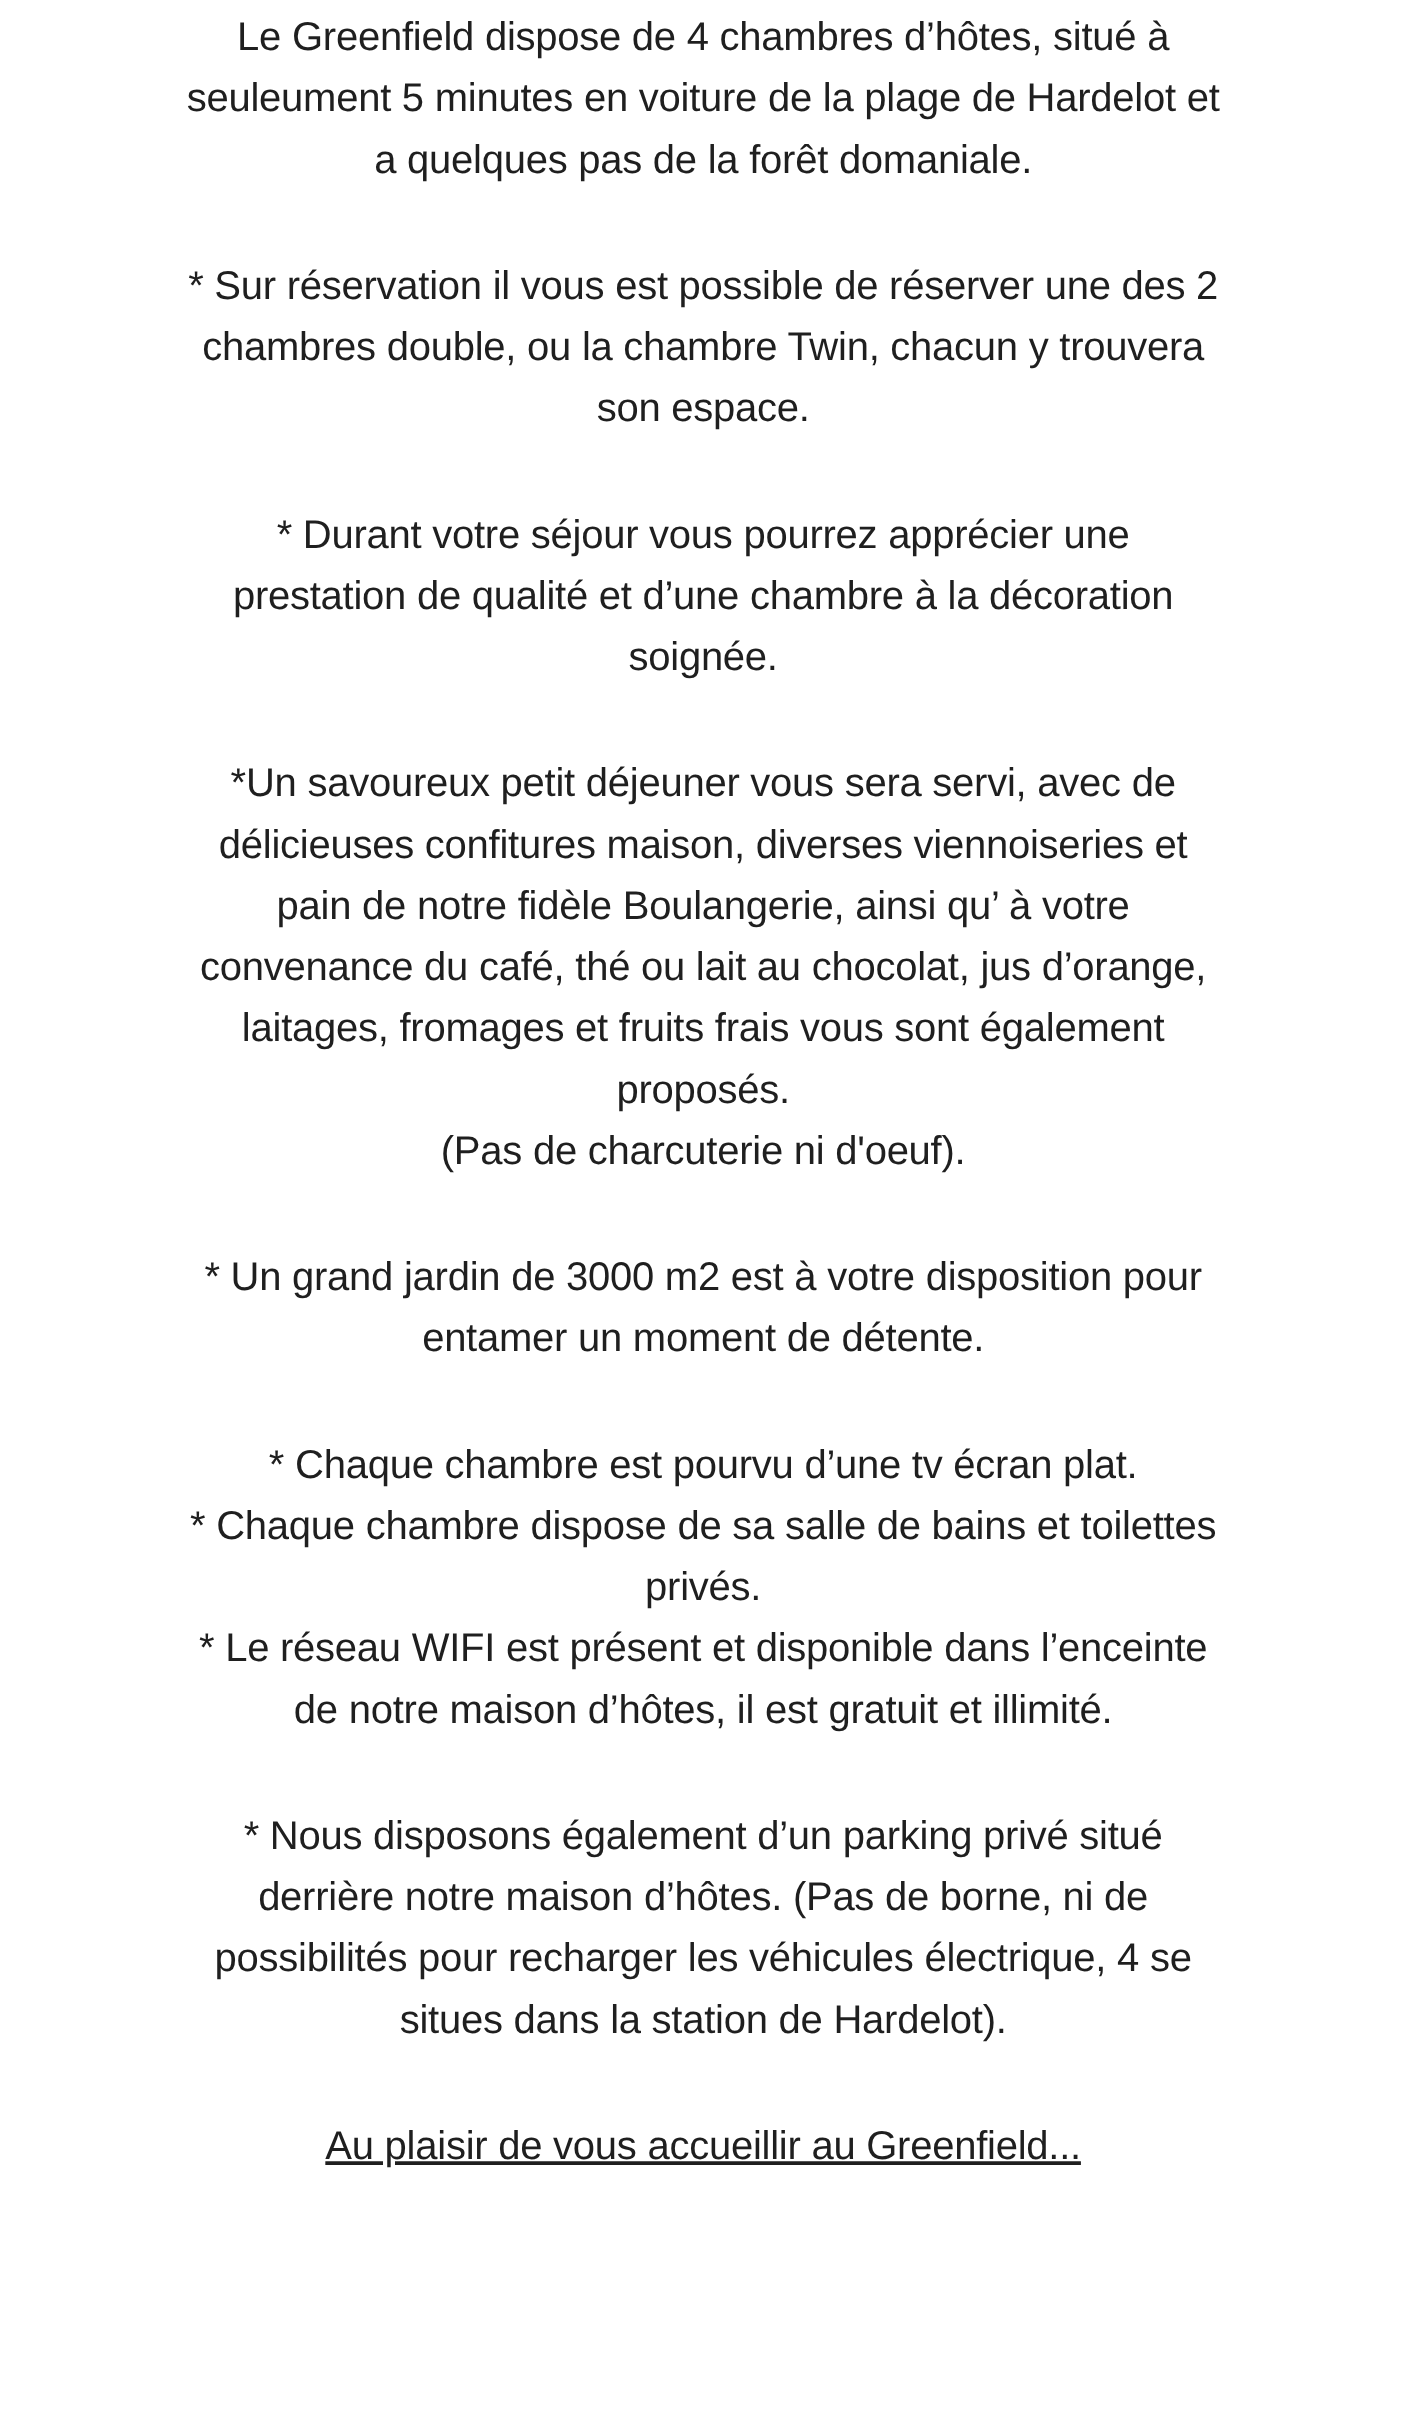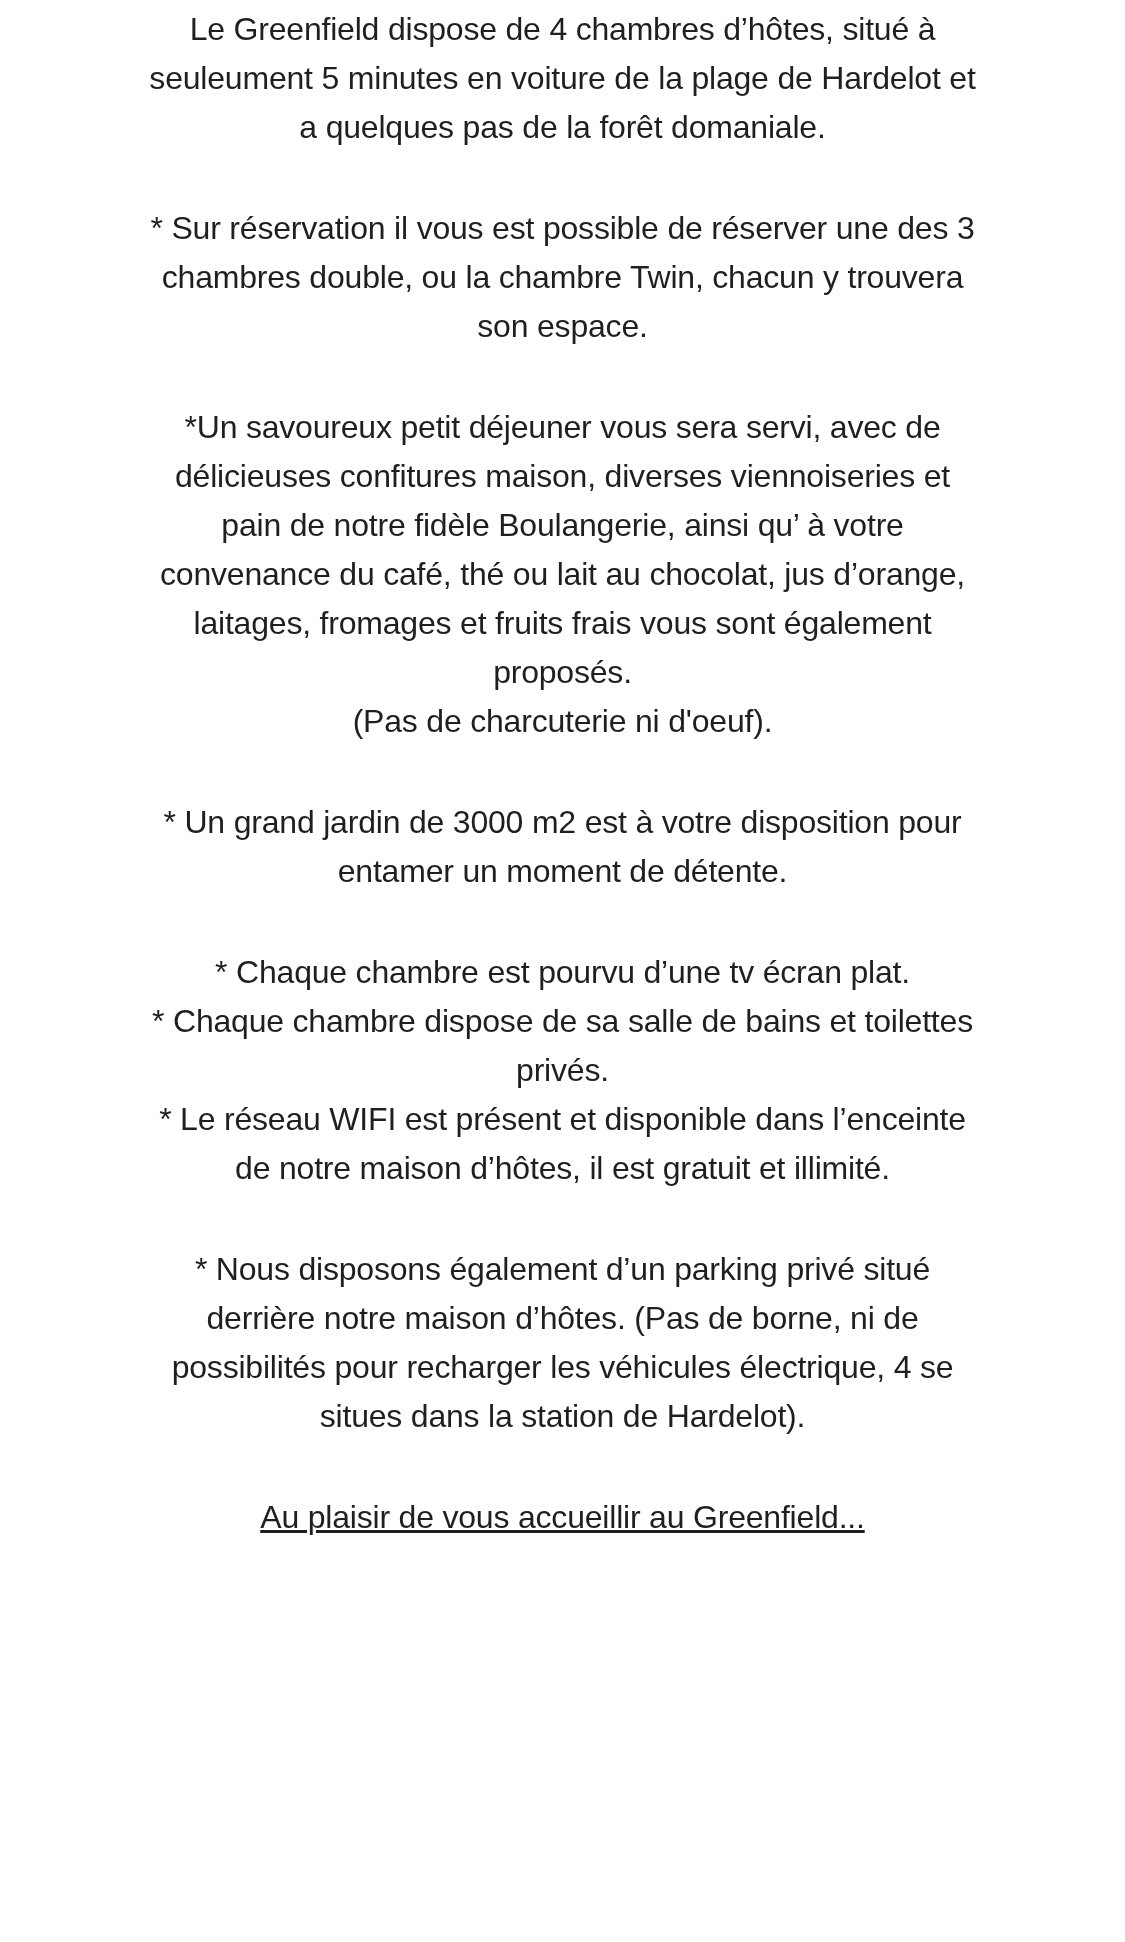--- a/index.html
+++ b/index.html
@@ -34,23 +34,26 @@
     text-decoration: underline;
   }
 </style>
 </head>
 <body>
 
 <main class="doc">
   <p class="para">Le Greenfield dispose de 4 chambres d’hôtes, situé à
 seuleument 5 minutes en voiture de la plage de Hardelot et
 a quelques pas de la forêt domaniale.</p>
-  <p class="para">* Sur réservation il vous est possible de réserver une des 3
+  <p class="para">* Sur réservation il vous est possible de réserver une des 2
 chambres double, ou la chambre Twin, chacun y trouvera
 son espace.</p>
+  <p class="para">* Durant votre séjour vous pourrez apprécier une
+prestation de qualité et d’une chambre à la décoration
+soignée.</p>
   <p class="para">*Un savoureux petit déjeuner vous sera servi, avec de
 délicieuses confitures maison, diverses viennoiseries et
 pain de notre fidèle Boulangerie, ainsi qu’ à votre
 convenance du café, thé ou lait au chocolat, jus d’orange,
 laitages, fromages et fruits frais vous sont également
 proposés.
 (Pas de charcuterie ni d'oeuf).</p>
   <p class="para">* Un grand jardin de 3000 m2 est à votre disposition pour
 entamer un moment de détente.</p>
   <p class="para">* Chaque chambre est pourvu d’une tv écran plat.

